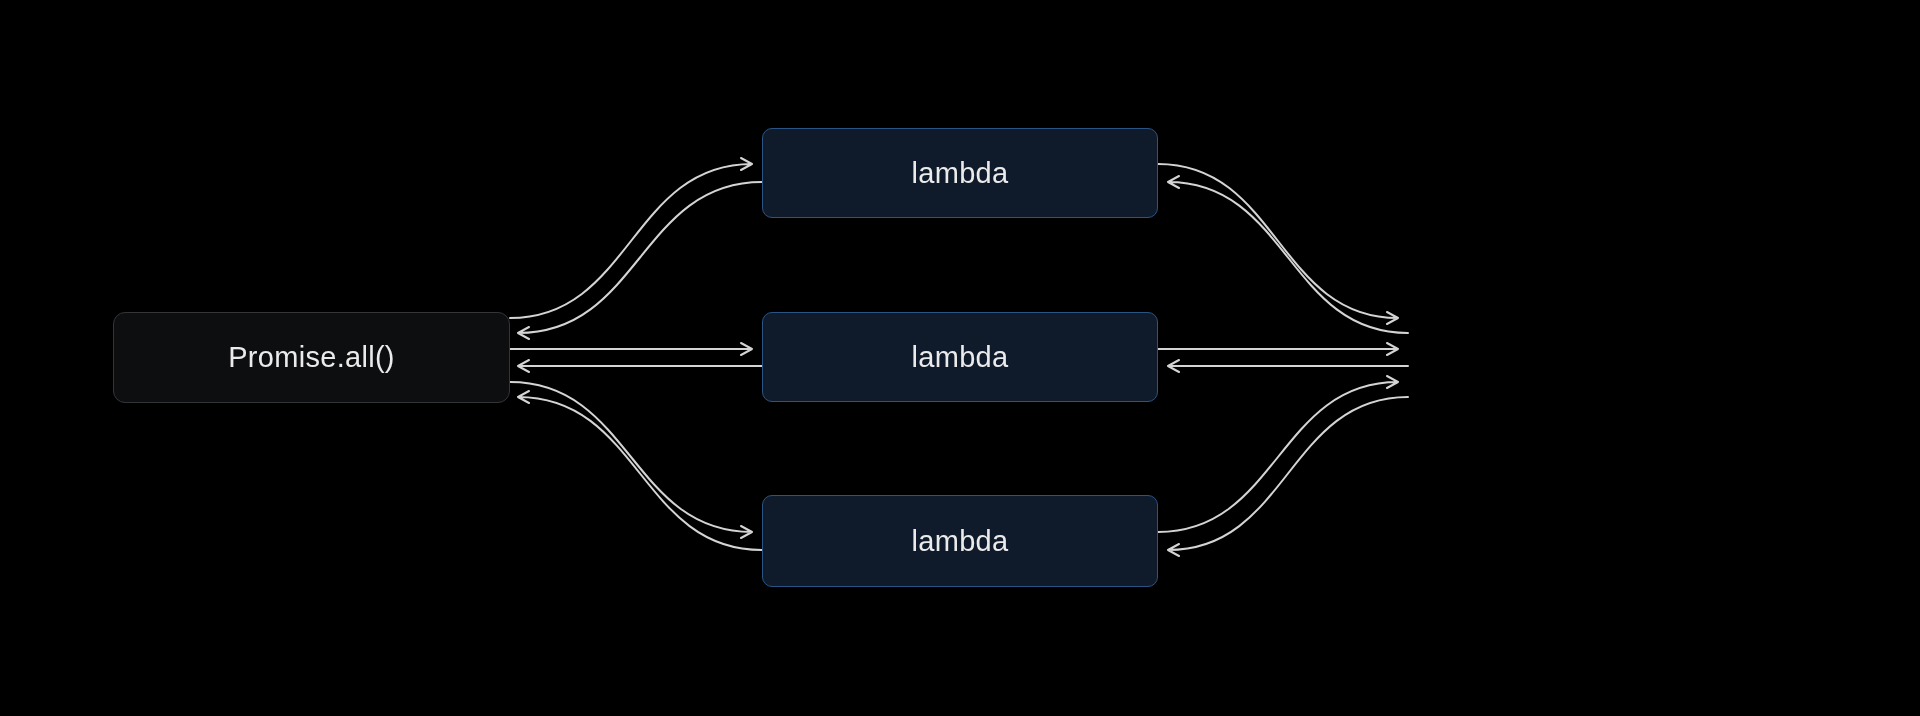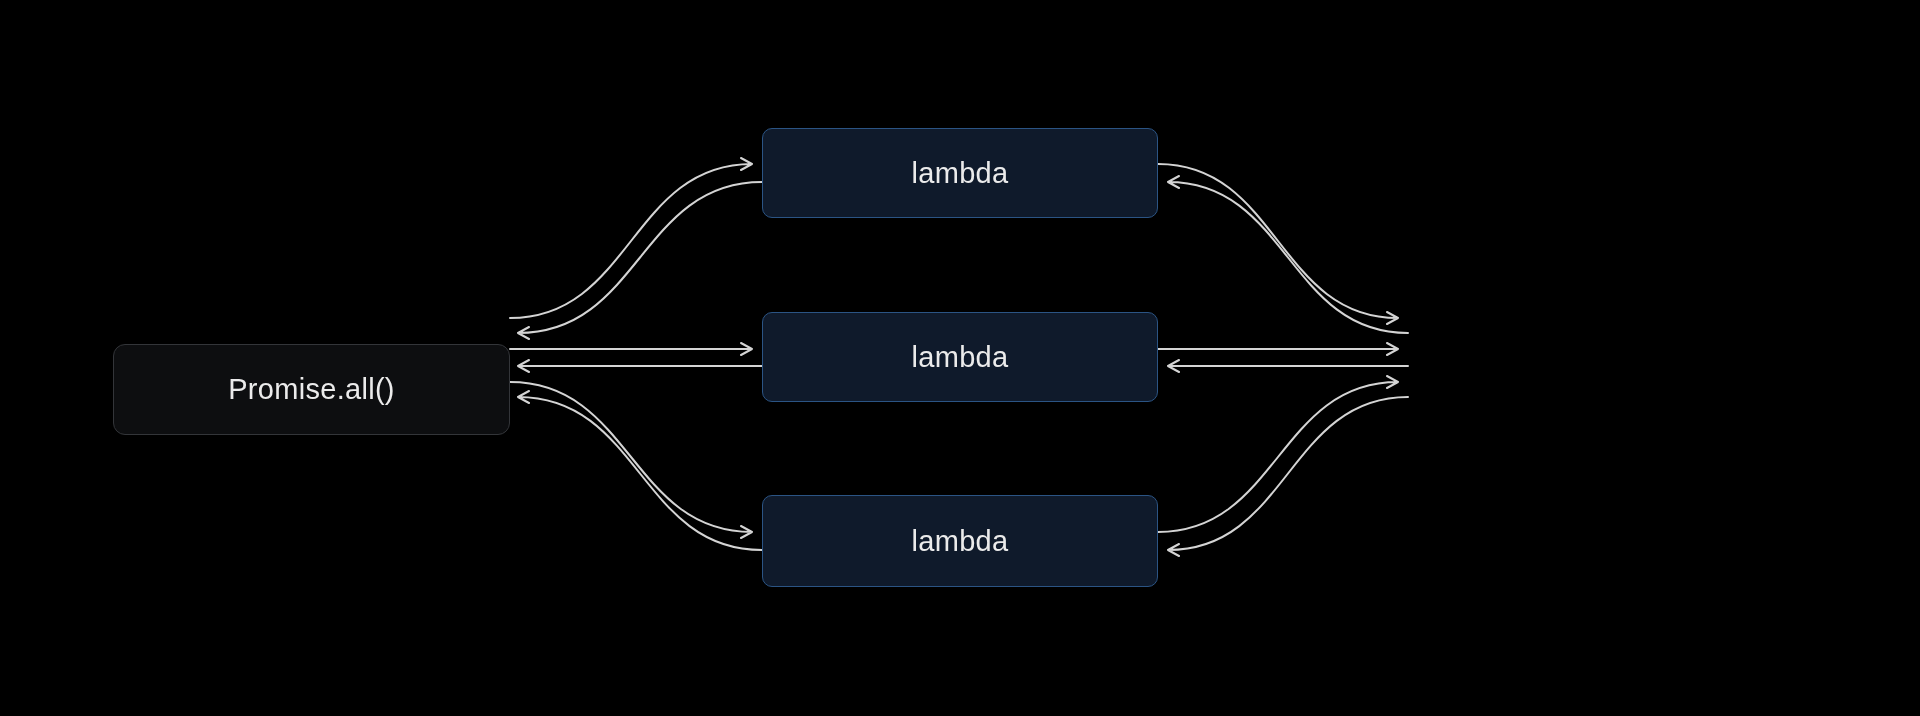--- a/index.html
+++ b/index.html
@@ -40,21 +40,20 @@
     color:var(--node-text);
     font-size:29px;
     letter-spacing:0.3px;
     cursor:default;
     user-select:none;
   }
   .node.dark{
     background:var(--node-dark-fill);
     border:1px solid var(--node-dark-border);
     border-radius:12px;
-    margin-top:32px;
   }
   .node.blue{
     background:var(--node-blue-fill);
     border:1px solid var(--node-blue-border);
     border-radius:10px;
   }
   #node-promise-all{left:113px;top:312px;width:397px;height:91px;}
   #node-lambda-1{left:762px;top:128px;width:396px;height:90px;}
   #node-lambda-2{left:762px;top:312px;width:396px;height:90px;}
   #node-lambda-3{left:762px;top:495px;width:396px;height:92px;}

